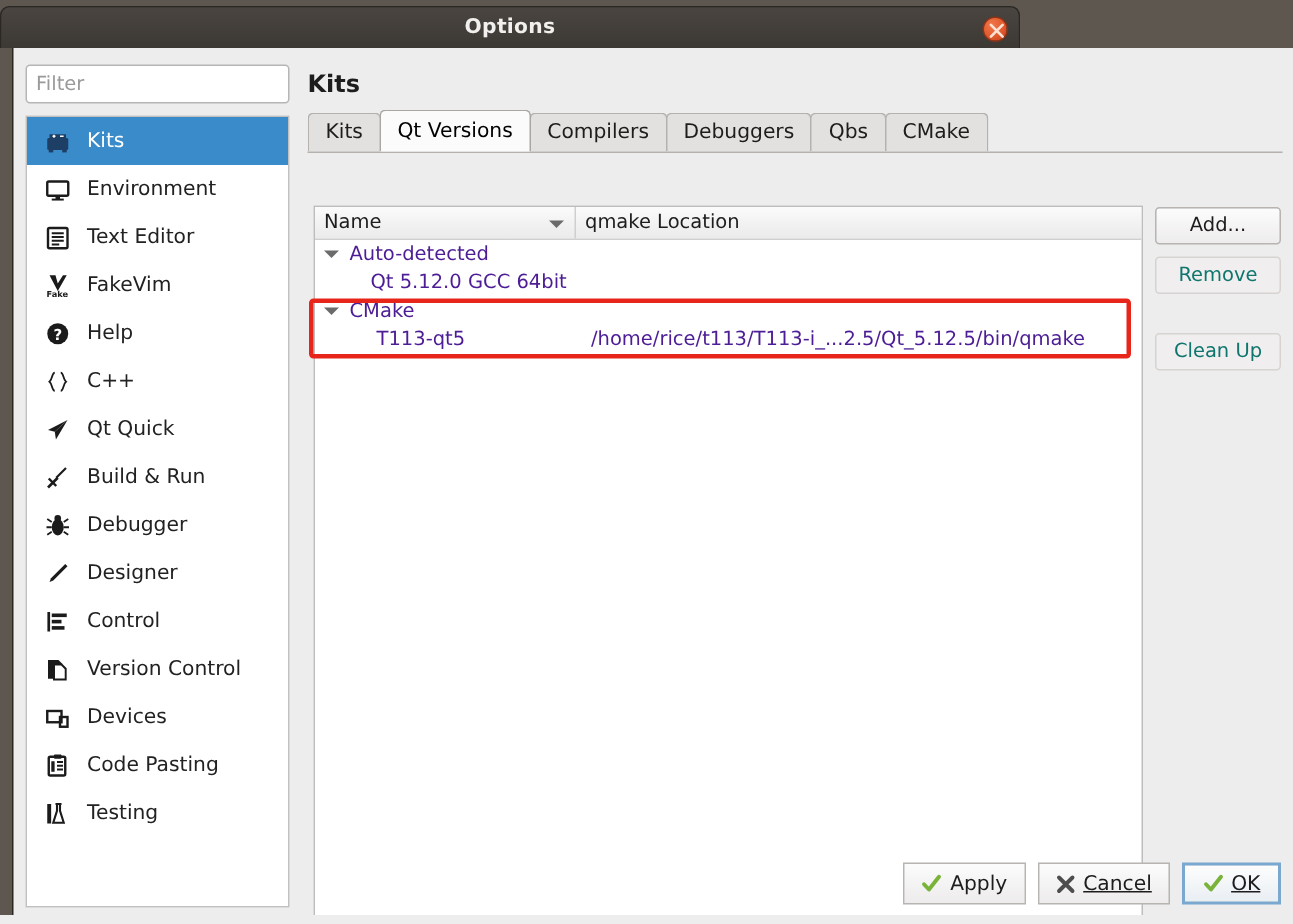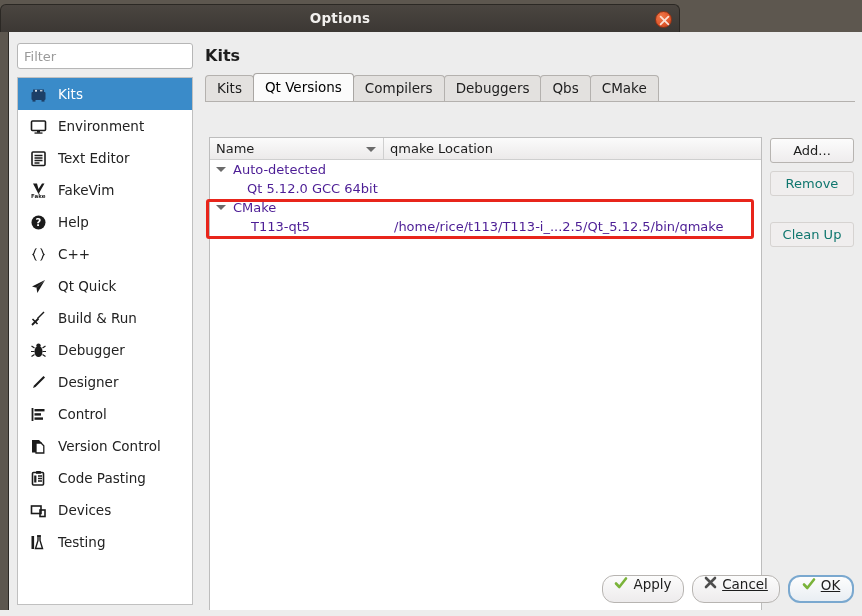--- a/index.html
+++ b/index.html
@@ -243,25 +243,25 @@
   }
 
   
   .bot-btn {
     position: absolute;
     height: 28px;
     font-size: 13.5px;
     color: #1d1d1d;
     background: linear-gradient(to bottom, #fcfcfc 0%, #edebec 100%);
     border: 1px solid #b7b4b1;
-    border-radius: 12px;
+    border-radius: 0;
     box-sizing: border-box;
     cursor: pointer;
     display: flex;
-    align-items: flex-start;
+    align-items: center;
     justify-content: center;
     gap: 5px;
   }
   .bot-btn.default {
     border: 2px solid #7aa8cf;
     background: linear-gradient(to bottom, #fdfdfd 0%, #e9eef3 100%);
   }
   .btn-ico { display: flex; align-items: center; }
   .uline { text-decoration: underline; }
 
@@ -415,37 +415,37 @@
             <path d="M2 2 h7 l2.5 2.5 v10 h-9.5 Z" fill="#1b1b1b"></path>
             <path d="M6 5 h5 l2.8 2.8 v7.2 h-7.8 Z" fill="#ffffff" stroke="#1b1b1b" stroke-width="1.3"></path>
           </svg>
         </span>
         <span class="cat-label">Version Control</span>
       </div>
 
       <div class="cat-item">
         <span class="cat-icon">
           <svg width="17" height="17" viewBox="0 0 17 17">
+            <rect x="1.5" y="4" width="9.5" height="7.5" fill="none" stroke="#1b1b1b" stroke-width="1.6"></rect>
+            <rect x="10" y="8" width="5" height="6.5" fill="none" stroke="#1b1b1b" stroke-width="1.6"></rect>
+          </svg>
+        </span>
+        <span class="cat-label">Devices</span>
+      </div>
+
+      <div class="cat-item">
+        <span class="cat-icon">
+          <svg width="17" height="17" viewBox="0 0 17 17">
             <rect x="2.5" y="2.5" width="11" height="12.5" rx="1" fill="none" stroke="#1b1b1b" stroke-width="1.6"></rect>
             <rect x="6" y="1" width="5" height="2.8" rx="0.6" fill="#1b1b1b"></rect>
             <path d="M8 6 h4 M8 8.5 h4 M8 11 h4" stroke="#1b1b1b" stroke-width="1.3"></path>
             <rect x="4.2" y="5.5" width="2.2" height="7" fill="#1b1b1b"></rect>
           </svg>
         </span>
         <span class="cat-label">Code Pasting</span>
-      </div>
-
-      <div class="cat-item">
-        <span class="cat-icon">
-          <svg width="17" height="17" viewBox="0 0 17 17">
-            <rect x="1.5" y="4" width="9.5" height="7.5" fill="none" stroke="#1b1b1b" stroke-width="1.6"></rect>
-            <rect x="10" y="8" width="5" height="6.5" fill="none" stroke="#1b1b1b" stroke-width="1.6"></rect>
-          </svg>
-        </span>
-        <span class="cat-label">Devices</span>
       </div>
 
       <div class="cat-item">
         <span class="cat-icon">
           <svg width="17" height="17" viewBox="0 0 17 17">
             <rect x="1.5" y="2" width="2.6" height="13" fill="#1b1b1b"></rect>
             <path d="M8 2 v4.5 L5.5 14.5 h7 L10 6.5 V2 Z" fill="none" stroke="#1b1b1b" stroke-width="1.4"></path>
             <path d="M7 2 h4" stroke="#1b1b1b" stroke-width="1.4"></path>
           </svg>
         </span>

